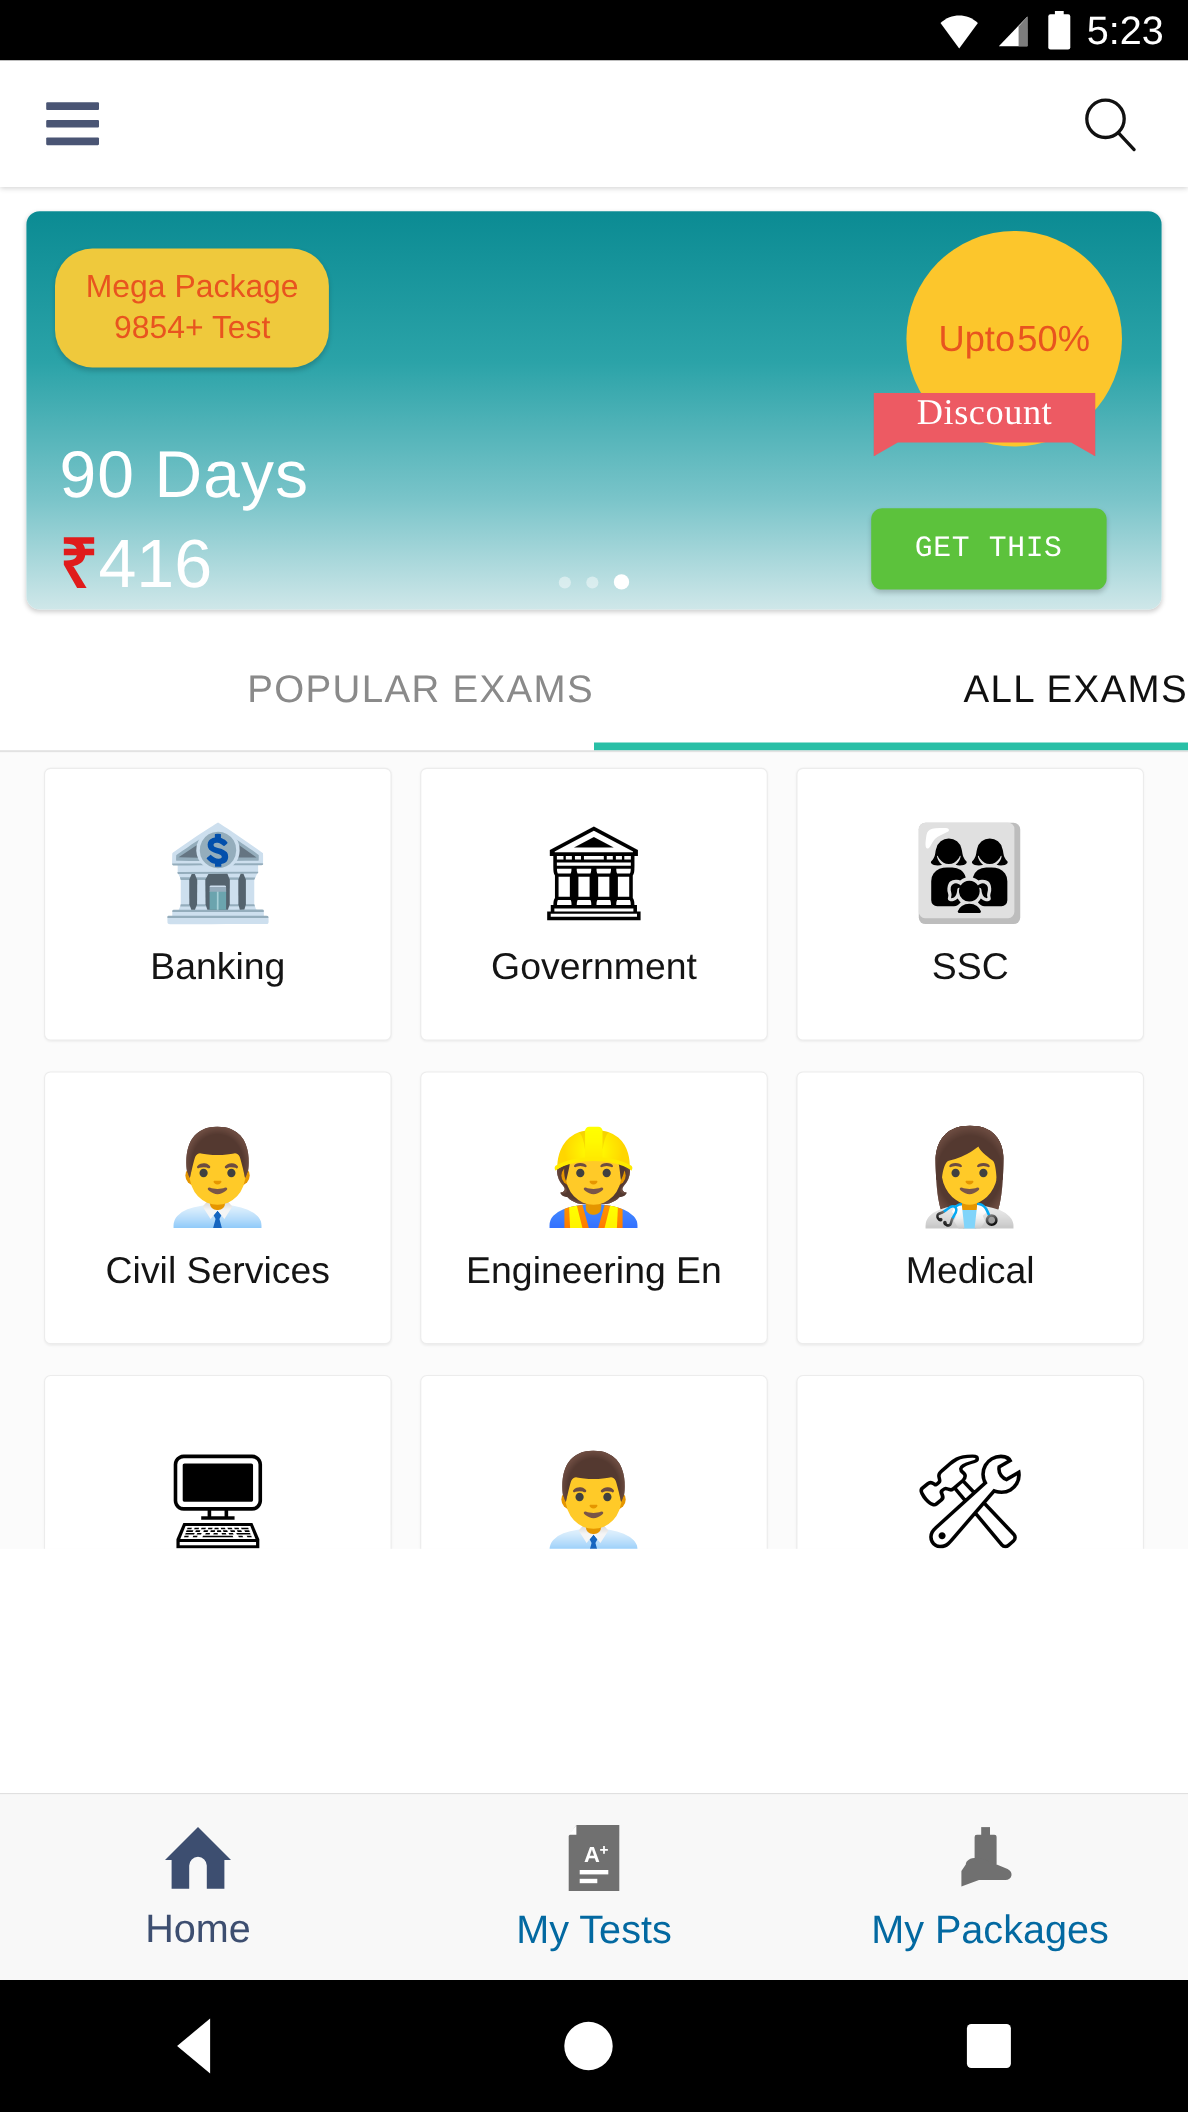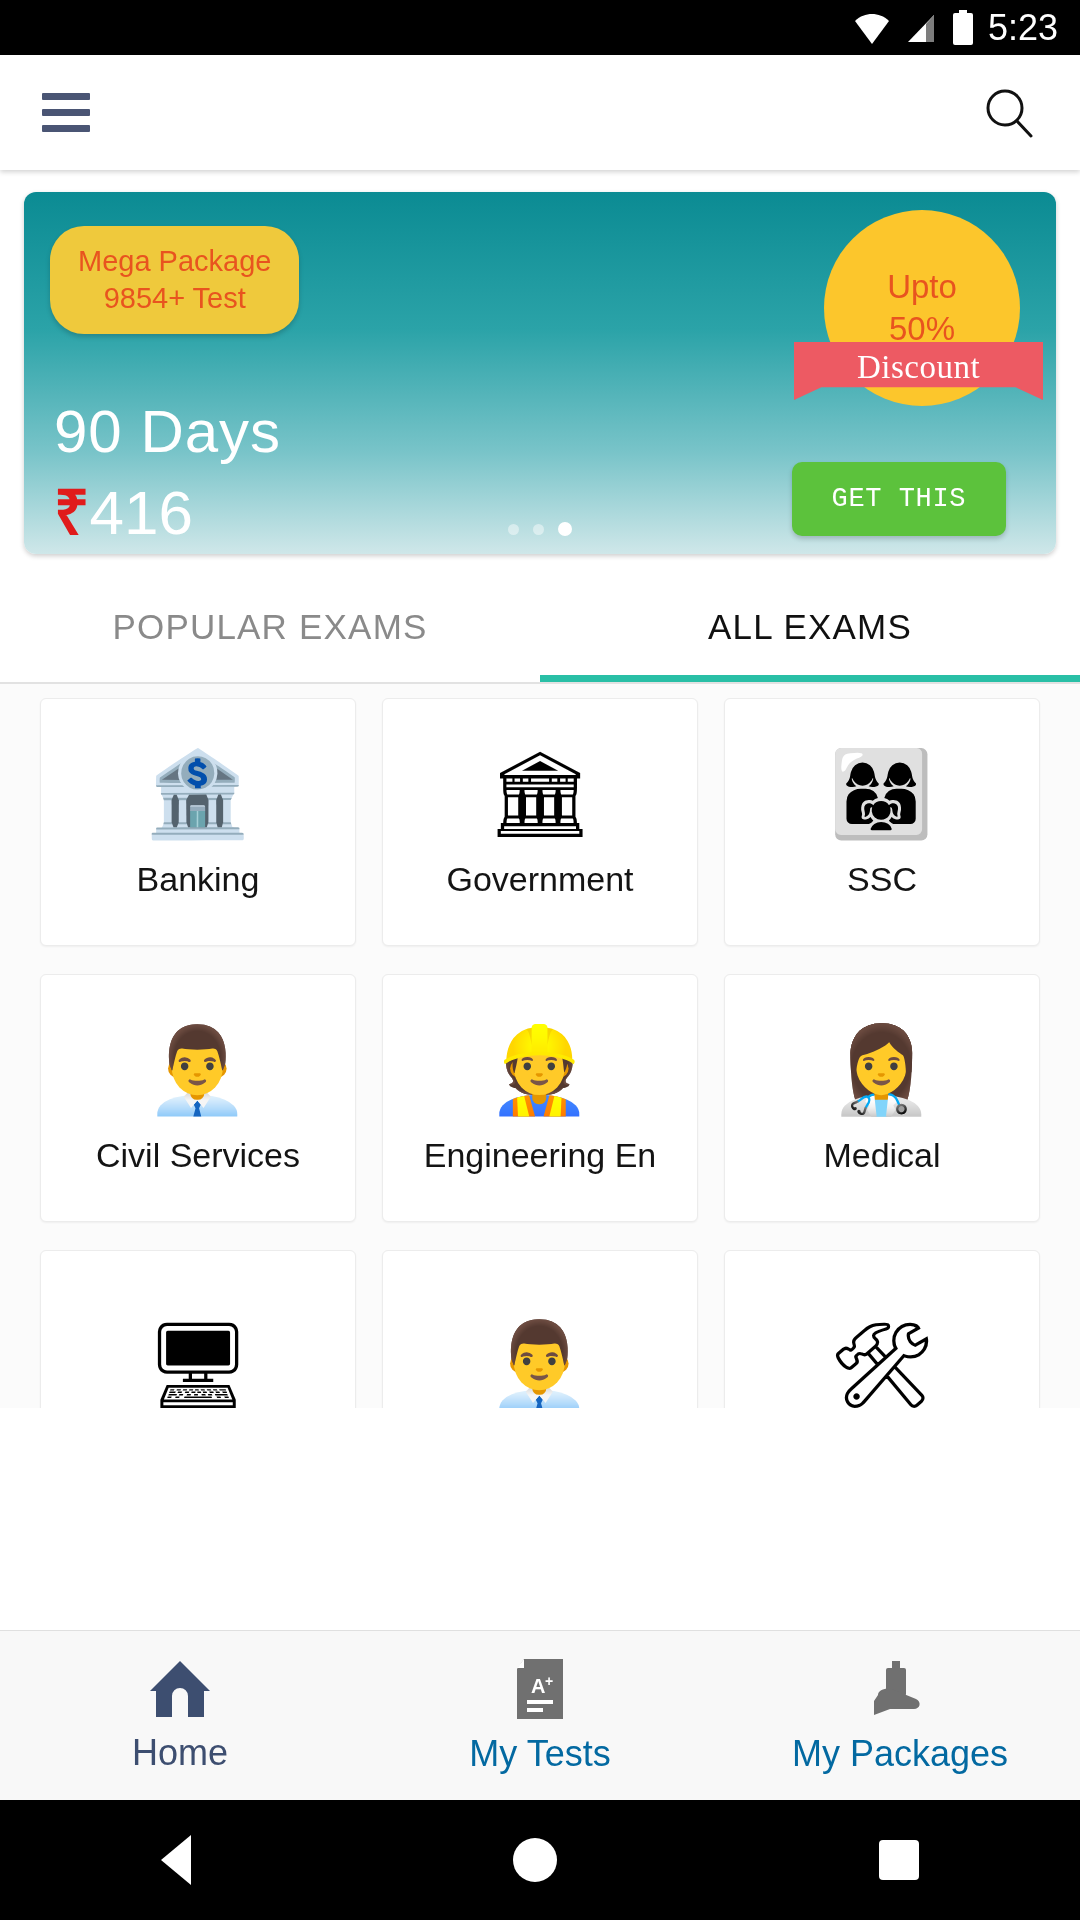--- a/index.html
+++ b/index.html
@@ -47,47 +47,47 @@
 
   .days-line { position:absolute; left:30px; top:205px; color:#fff; font-size:60px;
                font-weight:400; letter-spacing:1px; white-space:nowrap; }
   .price-line { position:absolute; left:30px; top:276px; font-size:62px; white-space:nowrap; }
   .price-line .rupee { color:#e01b1b; font-weight:700; }
   .price-line .amt   { color:#fff; font-weight:400; }
 
   .disc-badge { position:absolute; right:24px; top:18px; width:216px; height:200px; }
   .disc-circle {
     position:absolute; left:8px; top:0; width:196px; height:196px; border-radius:50%;
-    background:#fcc62c; display:flex; flex-direction:column;
+    background:#fcc62c; display:flex; flex-direction:row;
     align-items:center; justify-content:center; gap:2px;
   }
   .disc-circle span { color:#e8541f; font-size:33px; line-height:1.22; }
   .ribbon {
-    position:absolute; left:-22px; top:132px; width:249px; height:58px;
-    background:#ed5a63; display:flex; align-items:center; justify-content:center;
+    position:absolute; left:-22px; top:147px; width:202px; height:58px;
+    background:#ed5a63; display:flex; justify-content:center;
     clip-path:polygon(0% 0%, 100% 0%, 100% 100%, 89% 78%, 11% 78%, 0% 100%);
     box-shadow:0 2px 3px rgba(0,0,0,0.12);
   }
   .ribbon span { color:#fff; font-family:"Liberation Serif", serif; font-size:33px;
                  margin-bottom:8px; letter-spacing:0.5px; }
 
   .get-btn {
     position:absolute; right:50px; top:270px; background:#5cc23c;
     color:#fff; border:none; border-radius:10px; padding:22px 40px;
     font-size:27px; letter-spacing:0.6px; font-family:Liberation Mono, monospace;
     box-shadow:0 3px 5px rgba(0,0,0,0.18); cursor:pointer;
   }
   .dots { position:absolute; left:0; right:0; bottom:18px; display:flex;
           justify-content:center; align-items:center; gap:14px; }
   .dot { width:11px; height:11px; border-radius:50%; background:rgba(255,255,255,0.45); }
   .dot.active { background:#fff; width:14px; height:14px; }
 
   
   .tabs { display:flex; height:110px; background:#fff; margin-top:18px; }
-  .tab { flex:1; display:flex; align-items:center; justify-content:center;
+  .tab { flex:1; display:flex; align-items:center; justify-content:flex-end;
          position:relative; cursor:pointer; }
   .tab span { font-size:35px; letter-spacing:1.2px; color:#8a8a8a; }
   .tab.active span { color:#101010; }
   .tab .underline { position:absolute; left:0; right:0; bottom:0; height:7px; background:transparent; }
   .tab.active .underline { background:#29bfa6; }
   .tabs-divider { height:2px; background:#e2e2e2; }
 
   
   .grid-area { background:#fbfbfb; padding:14px 40px 0 40px; height:724px; overflow:hidden; }
   .grid { display:grid; grid-template-columns:repeat(3,1fr); gap:28px 26px; }

